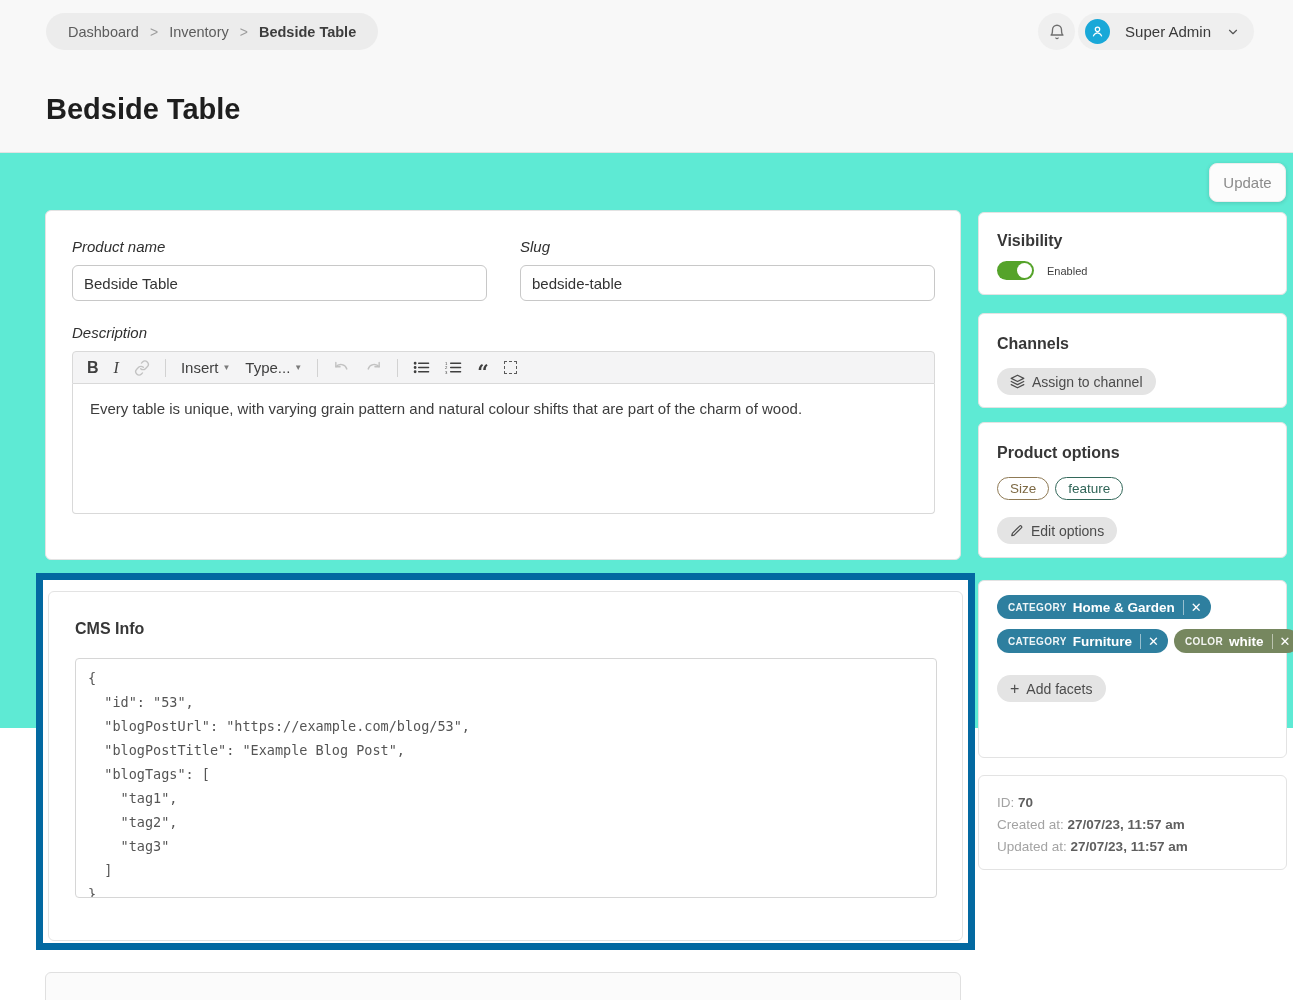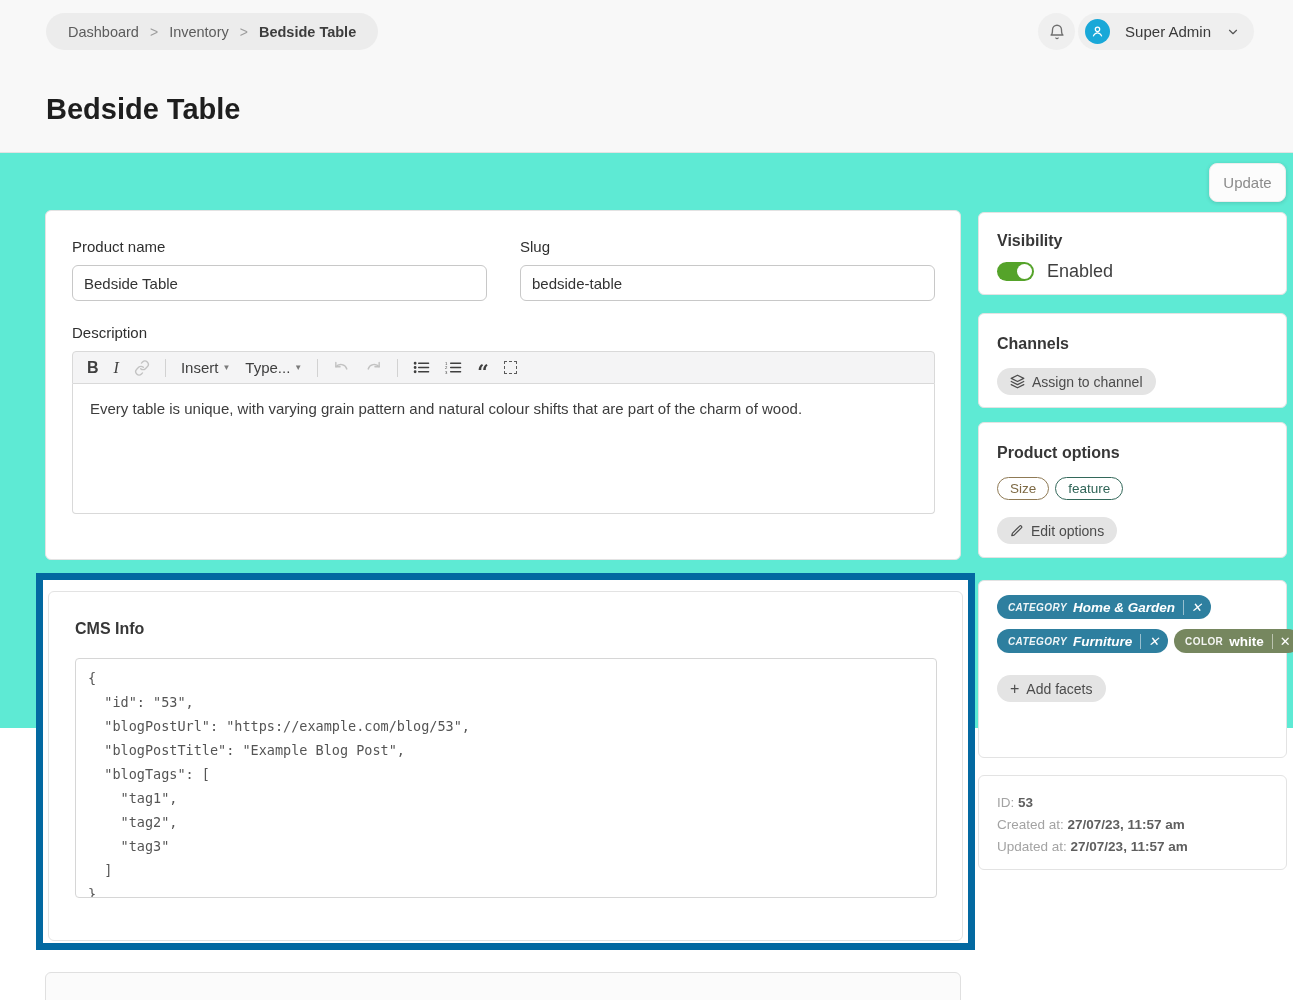--- a/index.html
+++ b/index.html
@@ -22,21 +22,21 @@
   .card { position:absolute; background:#fff; border:1px solid #e3e3e3; border-radius:6px; }
   .card-heading { font-size:16px; color:#373737; }
 
   
   .update-btn { position:absolute; top:163px; right:7px; width:77px; height:39px; background:#fcfcfc; border:1px solid #ededed; border-radius:8px; box-shadow:0 1px 4px rgba(0,0,0,.14); color:#8b8b8b; font-size:15px; font-family:inherit; cursor:pointer; }
 
   
   .card-details { left:45px; top:210px; width:916px; height:350px; }
   .field-row { display:flex; gap:33px; padding:27px 25px 0 26px; }
   .field { width:416px; }
-  .field-label { display:block; font-size:15px; color:#2f2f2f; margin-bottom:10px; }
+  .field-label { display:block; font-size:15px; color:#2f2f2f; margin-bottom:10px;font-style:italic; }
   .text-input { width:100%; height:36px; border:1px solid #c8c8c8; border-radius:6px; padding:0 11px; font-size:15px; color:#333; font-family:inherit; background:#fff; }
   .desc-block { margin:23px 25px 0 26px; }
   .toolbar { height:33px; background:#f4f4f5; border:1px solid #d9d9d9; border-radius:4px 4px 0 0; display:flex; align-items:center; padding:0 14px; gap:15px; }
   .tb-btn { background:none; border:none; cursor:pointer; display:flex; align-items:center; gap:4px; font-family:inherit; color:#3f3f3f; font-size:15px; padding:0; }
   .tb-bold { font-weight:700; font-size:16px; }
   .tb-italic { font-family:"Liberation Serif",serif; font-style:italic; font-size:16px; }
   .tb-muted { color:#bcbcbc; }
   .tb-sep { width:1px; height:18px; background:#d2d2d2; }
   .tb-caret { font-size:8px; color:#7a7a7a; }
   .tb-quote { font-family:"DejaVu Serif",serif; font-weight:700; font-size:20px; line-height:10px; padding-top:8px; }
@@ -52,41 +52,41 @@
 
   
   .card-bottom { left:45px; top:972px; width:916px; height:60px; background:#fbfbfb; border:1px solid #e0e0e0; }
 
   
   .card-visibility { left:978px; top:212px; width:309px; height:83px; }
   .vis-head { margin:19px 0 0 18px; }
   .toggle-row { margin:11px 0 0 18px; display:flex; align-items:center; gap:13px; }
   .toggle { width:37px; height:19px; border-radius:10px; background:#55a32a; position:relative; cursor:pointer; }
   .toggle .knob { position:absolute; top:2px; right:2px; width:15px; height:15px; border-radius:50%; background:#fff; }
-  .toggle-label { font-size:18px; color:#3f3f3f; }
+  .toggle-label { font-size:11px; color:#3f3f3f; }
 
   .card-channels { left:978px; top:313px; width:309px; height:95px; }
   .chan-head { margin:21px 0 0 18px; }
   .pill-btn { display:inline-flex; align-items:center; gap:7px; height:27px; background:#e4e4e4; border:none; border-radius:14px; padding:0 13px; font-size:14px; color:#4c4c4c; font-family:inherit; cursor:pointer; }
   .chan-btn { margin:15px 0 0 18px; }
 
   .card-options { left:978px; top:422px; width:309px; height:136px; }
   .opt-head { margin:21px 0 0 18px; }
   .opt-chips { margin:15px 0 0 18px; display:flex; gap:6px; }
   .opt-chip { border-radius:13px; padding:3px 12px; font-size:13.5px; background:#fff; }
   .opt-chip-size { border:1px solid #8f7a55; color:#7d6944; }
   .opt-chip-feature { border:1px solid #33685a; color:#2f6457; }
   .opt-edit { margin:17px 0 0 18px; }
 
   .card-facets { left:978px; top:580px; width:309px; height:178px; }
   .fac-head { margin:19px 0 0 18px; }
   .fac-rows { margin:14px 0 0 18px; display:flex; flex-direction:column; gap:10px; }
   .fac-row { display:flex; gap:6px; }
   .facet-chip { display:inline-flex; align-items:center; height:24px; border-radius:12px; padding:0 9px 0 11px; color:#fff; }
-  .facet-chip.blue { background:var(--facet-blue,#2e7f9f);font-style:italic; }
+  .facet-chip.blue { background:var(--facet-blue,#2e7f9f); }
   .facet-chip.olive { background:var(--facet-olive,#76875f); }
   .facet-name { font-size:10px; font-weight:700; letter-spacing:.4px; margin-right:6px; opacity:.92; }
   .facet-value { font-size:13.5px; font-weight:700; margin-right:8px; }
   .facet-div { width:1px; height:15px; background:rgba(255,255,255,.5); margin-right:7px; }
   .facet-x { font-size:13px; cursor:pointer; line-height:1; }
   .fac-add { margin:22px 0 0 18px; }
   .plus { font-size:16px; line-height:1; color:#4c4c4c; }
 
   .card-meta { left:978px; top:775px; width:309px; height:95px; }
   .meta-rows { padding:16px 0 0 18px; font-size:13.5px; line-height:22px; }
@@ -308,21 +308,21 @@
     <button class="pill-btn fac-add">
       <span class="plus">+</span>
       <span>Add facets</span>
     </button>
   </section>
 
   <section class="card card-meta">
     <div class="meta-rows">
       <div>
         <span class="meta-label">ID:</span>
-        <span class="meta-value">53</span>
+        <span class="meta-value">70</span>
       </div>
       <div>
         <span class="meta-label">Created at:</span>
         <span class="meta-value">27/07/23, 11:57 am</span>
       </div>
       <div>
         <span class="meta-label">Updated at:</span>
         <span class="meta-value">27/07/23, 11:57 am</span>
       </div>
     </div>

